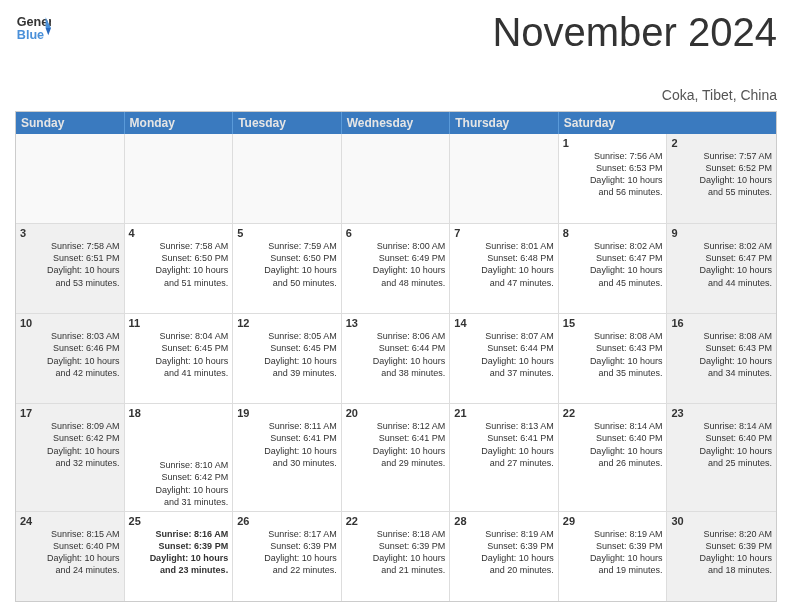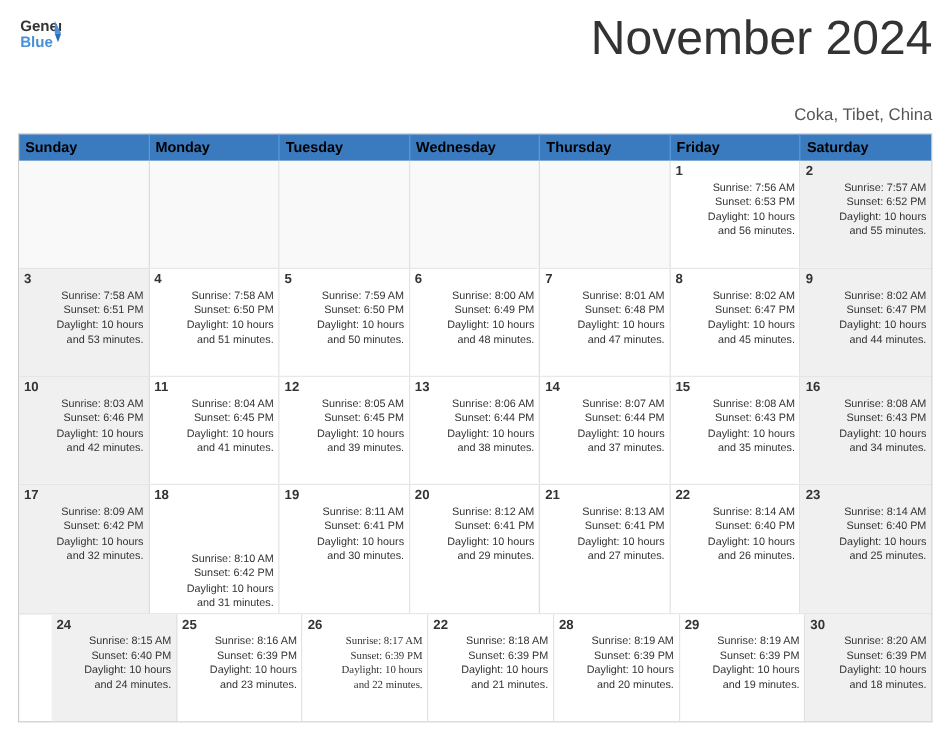--- a/index.html
+++ b/index.html
@@ -50,21 +50,21 @@
       display: flex;
       flex-direction: column;
       border: 1px solid #ccc;
     }
     .cal-header {
       display: grid;
       grid-template-columns: repeat(7, 1fr);
       background: #3a7abf;
     }
     .cal-header-cell {
-      color: #000000;
+      color: #e5e5e5;
       font-size: 12px;
       font-weight: bold;
       padding: 4px 5px;
       border-right: 1px solid #5a9ad9;
     }
     .cal-header-cell:last-child {
       border-right: none;
     }
     .cal-body {
       flex: 1;
@@ -72,21 +72,20 @@
       flex-direction: column;
     }
     .cal-row {
       display: grid;
       grid-template-columns: repeat(7, 1fr);
       flex: 1;
       border-bottom: 1px solid #ddd;
     }
     .cal-row:last-child {
       border-bottom: none;
-      margin-left: 27px;
     }
     .cal-cell {
       border-right: 1px solid #ddd;
       padding: 3px 4px;
       font-size: 9.5px;
       color: #333;
       background: #fff;
       vertical-align: top;
     }
     .cal-cell:last-child {
@@ -129,21 +128,20 @@
     </div>
   </div>
 
   <div class="calendar">
     <div class="cal-header" id="cal-header-row">
         <div class="cal-header-cell">Sunday</div>
         <div class="cal-header-cell">Monday</div>
         <div class="cal-header-cell">Tuesday</div>
         <div class="cal-header-cell">Wednesday</div>
         <div class="cal-header-cell">Thursday</div>
-        <div class="cal-header-cell">Friday</div>
         <div class="cal-header-cell">Saturday</div>
       </div>
     <div class="cal-body" id="cal-body">
         <div class="cal-row">
           <div class="cal-cell empty"></div>
           <div class="cal-cell empty"></div>
           <div class="cal-cell empty"></div>
           <div class="cal-cell empty"></div>
           <div class="cal-cell empty"></div>
           <div class="cal-cell">
@@ -317,28 +315,28 @@
         <div class="cal-row">
           <div class="cal-cell shaded">
             <div class="day-num">24</div>
             <div class="cell-text" style="white-space: pre-line;">Sunrise: 8:15 AM
 Sunset: 6:40 PM
 Daylight: 10 hours
 and 24 minutes.</div>
           </div>
           <div class="cal-cell">
             <div class="day-num">25</div>
-            <div class="cell-text" style="white-space: pre-line;">Sunrise: 8:16 AM
+            <div class="cell-text" style="white-space: pre-line; font-weight: bold;">Sunrise: 8:16 AM
 Sunset: 6:39 PM
 Daylight: 10 hours
 and 23 minutes.</div>
           </div>
           <div class="cal-cell">
             <div class="day-num">26</div>
-            <div class="cell-text" style="white-space: pre-line; font-family: Liberation Serif, serif;">Sunrise: 8:17 AM
+            <div class="cell-text" style="white-space: pre-line;">Sunrise: 8:17 AM
 Sunset: 6:39 PM
 Daylight: 10 hours
 and 22 minutes.</div>
           </div>
           <div class="cal-cell">
             <div class="day-num">22</div>
             <div class="cell-text" style="white-space: pre-line;">Sunrise: 8:18 AM
 Sunset: 6:39 PM
 Daylight: 10 hours
 and 21 minutes.</div>

